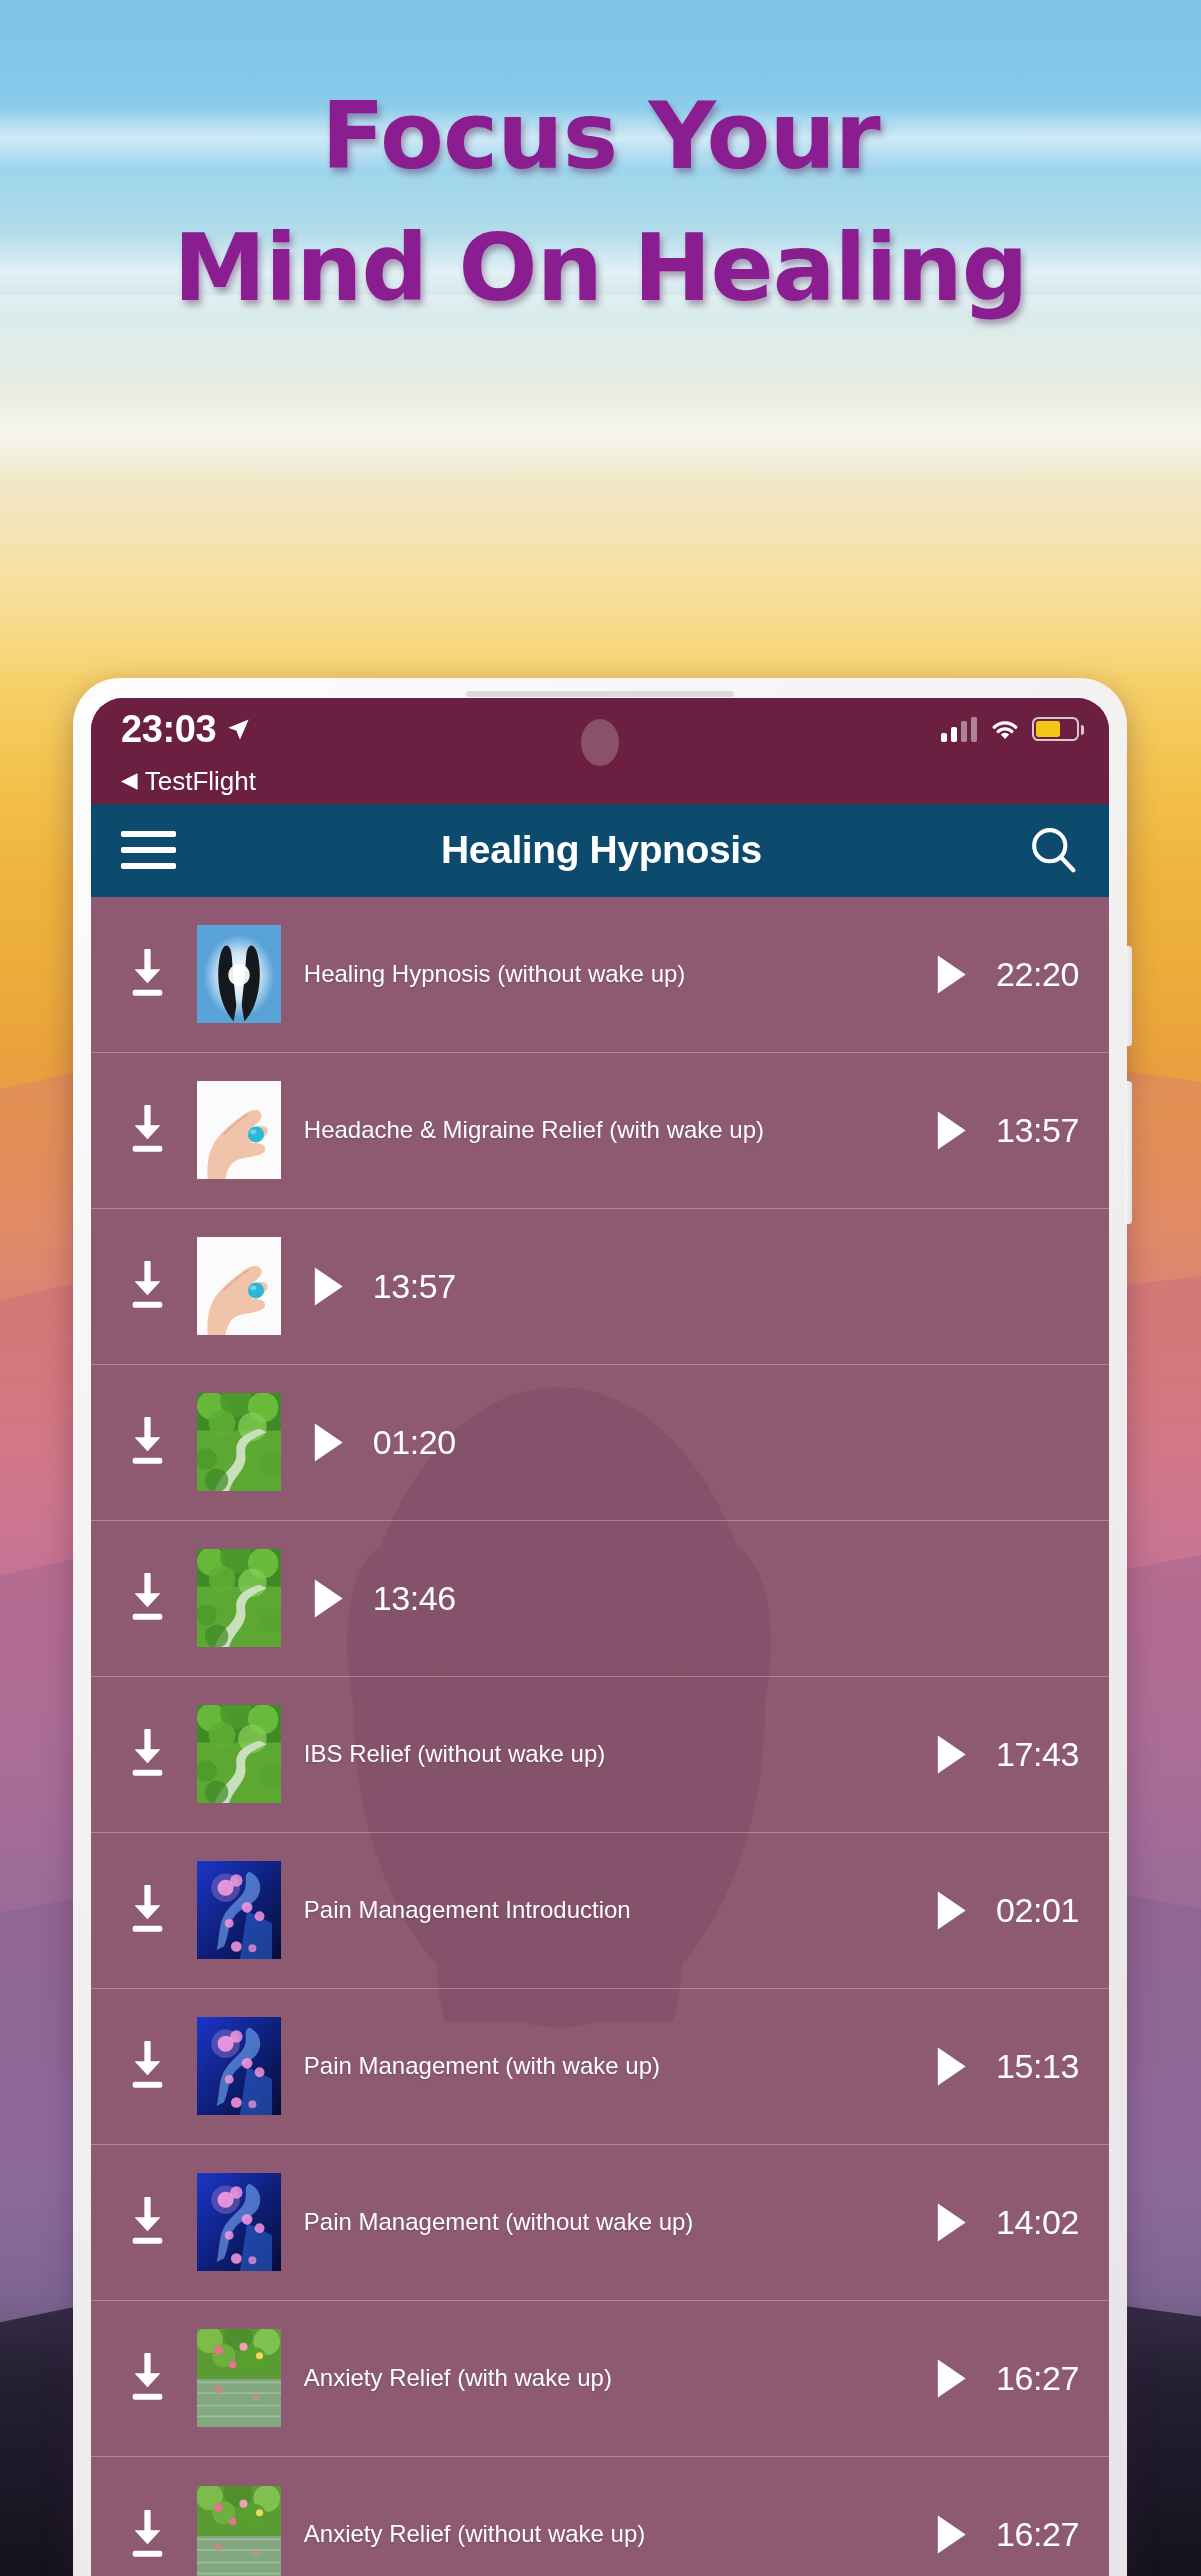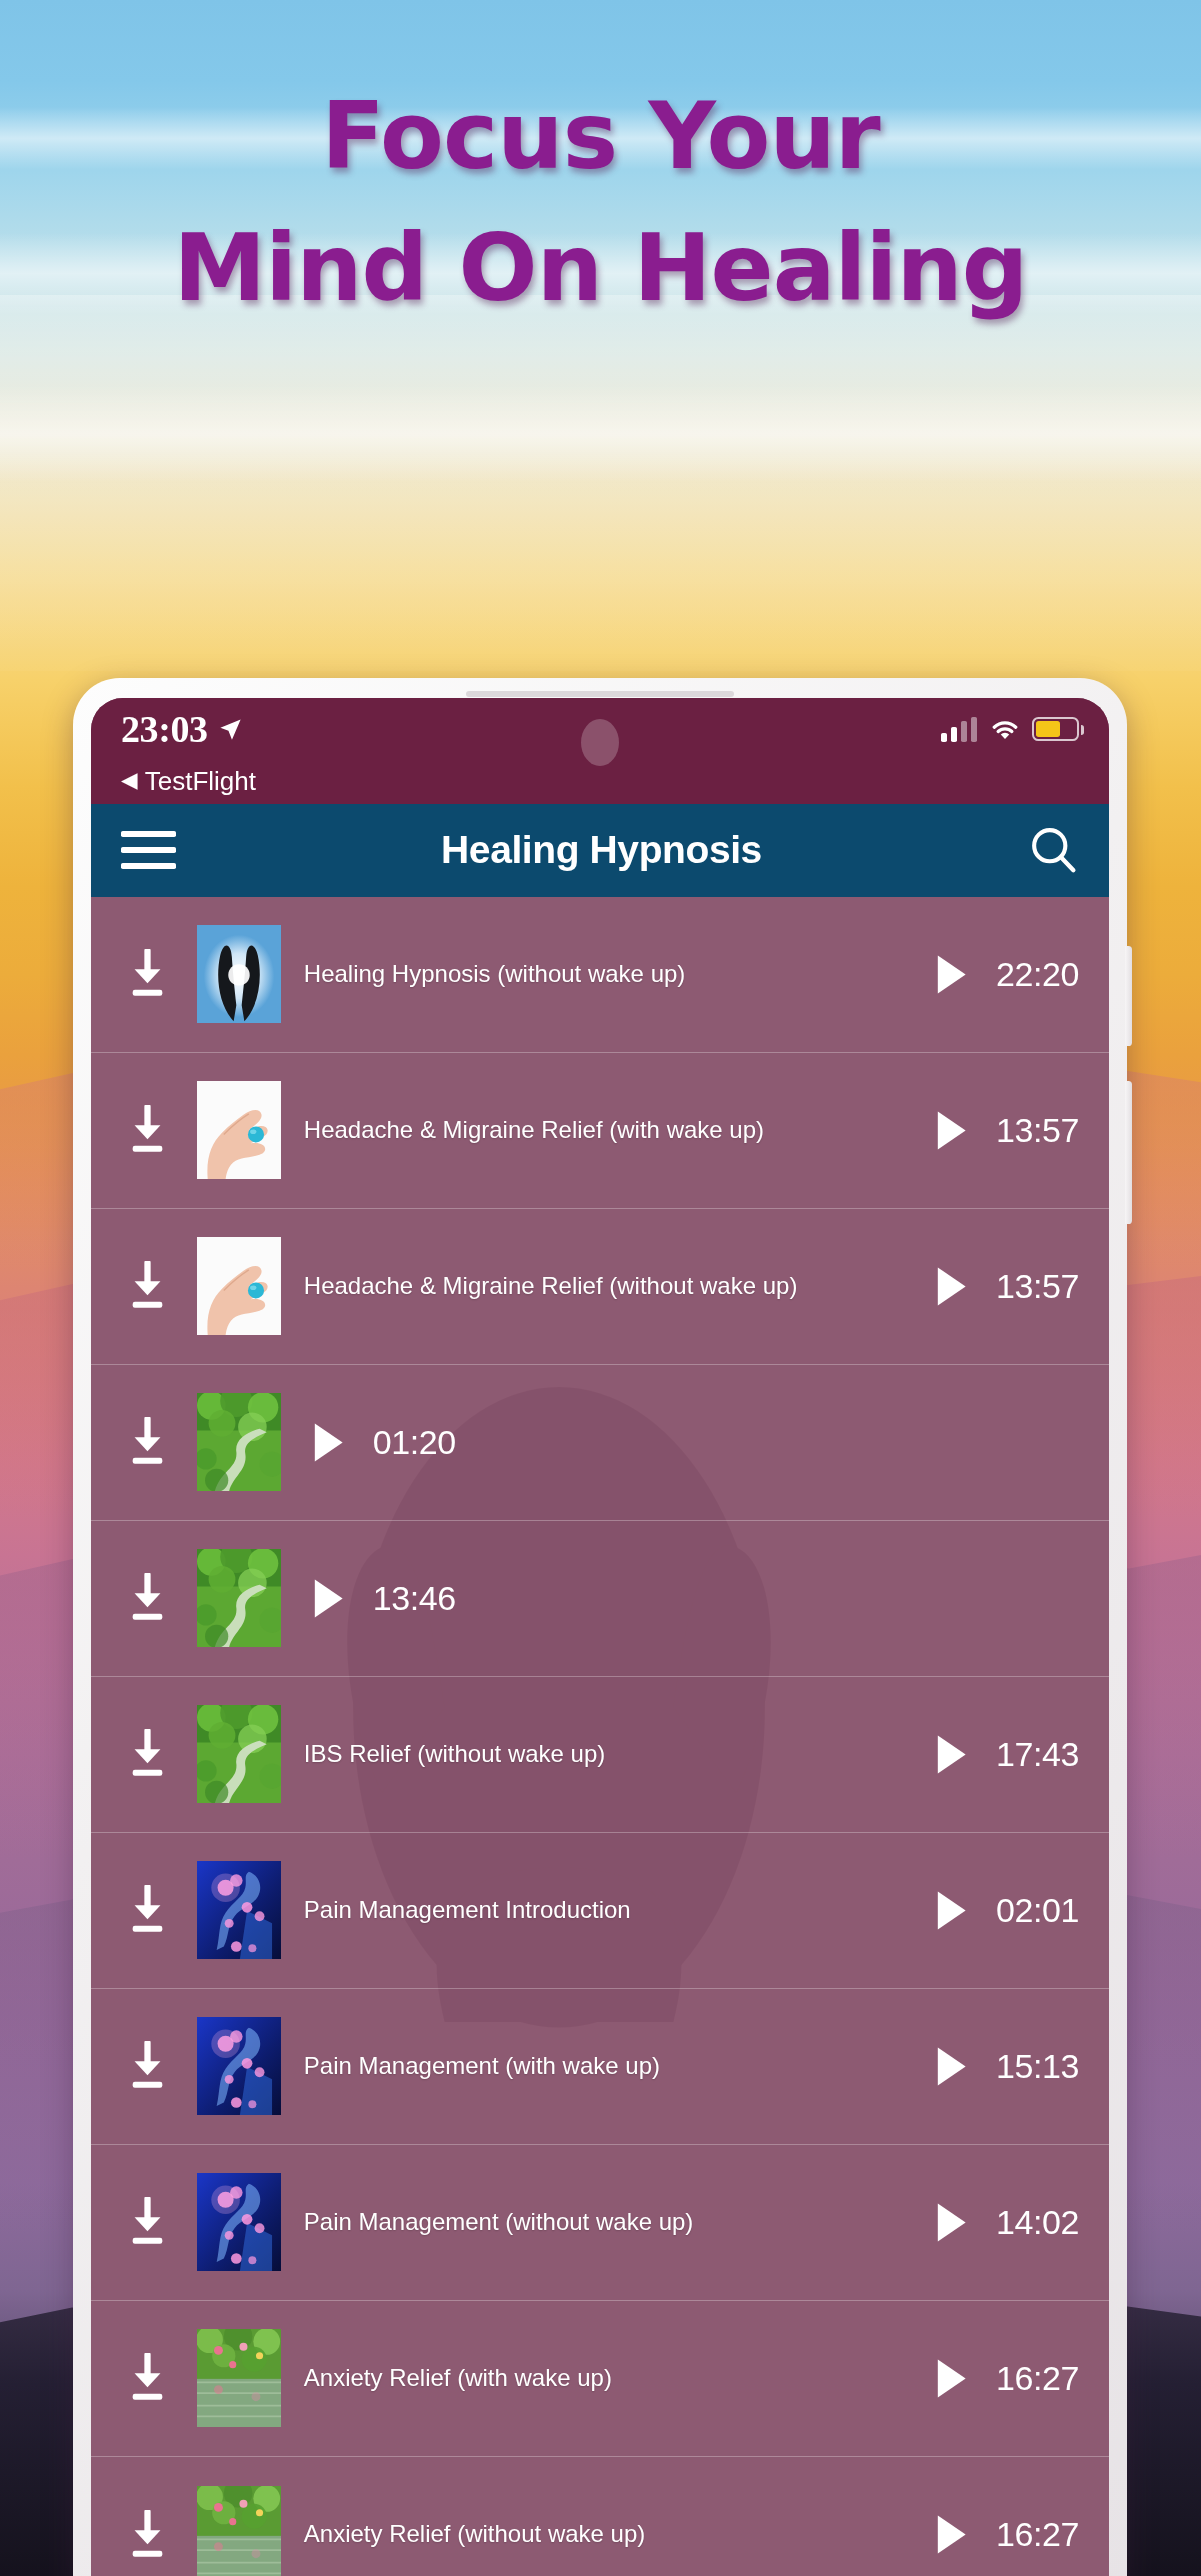--- a/index.html
+++ b/index.html
@@ -128,21 +128,20 @@
   .statusbar {
     position: relative;
     background: #6b2042;
     height: 106px;
     padding: 0 30px;
     color: #fff;
   }
   .sb-row {
     display:flex; align-items:center; justify-content:space-between;
     height: 63px;
-    font-family: Liberation Serif, serif;
   }
   .sb-left { display:flex; align-items:center; gap:9px; }
   .sb-time { font-size: 38px; font-weight: 700; letter-spacing:-0.4px; }
   .loc-arrow { width:27px; height:27px; display:block; }
   .sb-right { display:flex; align-items:center; gap:12.5px; }
   .bars { display:flex; align-items:flex-end; gap:3.6px; height:25px; }
   .bars i { display:block; width:6.3px; background:#fff; border-radius:1.8px; }
   .bars i:nth-child(1){height:9px;} .bars i:nth-child(2){height:15px;}
   .bars i:nth-child(3){height:20.6px;background:rgba(255,255,255,.45);}
   .bars i:nth-child(4){height:25px;background:rgba(255,255,255,.45);}
@@ -380,21 +379,20 @@
     <svg viewBox="0 0 94 110" preserveAspectRatio="none">
       <rect width="94" height="110" fill="#fbfbfb"></rect>
       <path d="M12 110 C10 86 16 70 28 58 C36 50 44 44 52 38 C60 32 70 30 72 37 C74 44 64 50 58 55
                C66 50 78 48 79 55 C80 62 68 66 60 70 C70 68 78 72 76 78 C74 84 60 85 50 87
                C40 89 34 96 32 110 Z" fill="#f0c3ab"></path>
       <path d="M30 60 C40 50 50 42 58 37" stroke="#dfa98d" stroke-width="1.6" fill="none"></path>
       <circle cx="66" cy="60" r="9" fill="#2bb8d6"></circle>
       <ellipse cx="63" cy="57" rx="3.6" ry="2.6" fill="#7fdcee" opacity=".8"></ellipse>
     </svg>
               </div>
-    <div class="title">Headache &amp; Migraine Relief (without wake up)</div>
     <div class="play">
       <svg viewBox="0 0 24 28">
                   <path d="M3 1 L22 14 L3 27 Z" fill="#fff"></path>
                 </svg>
     </div>
     <div class="dur">13:57</div>
   </div>
             <div class="row">
     <div class="dl">
       <svg viewBox="0 0 24 27">

